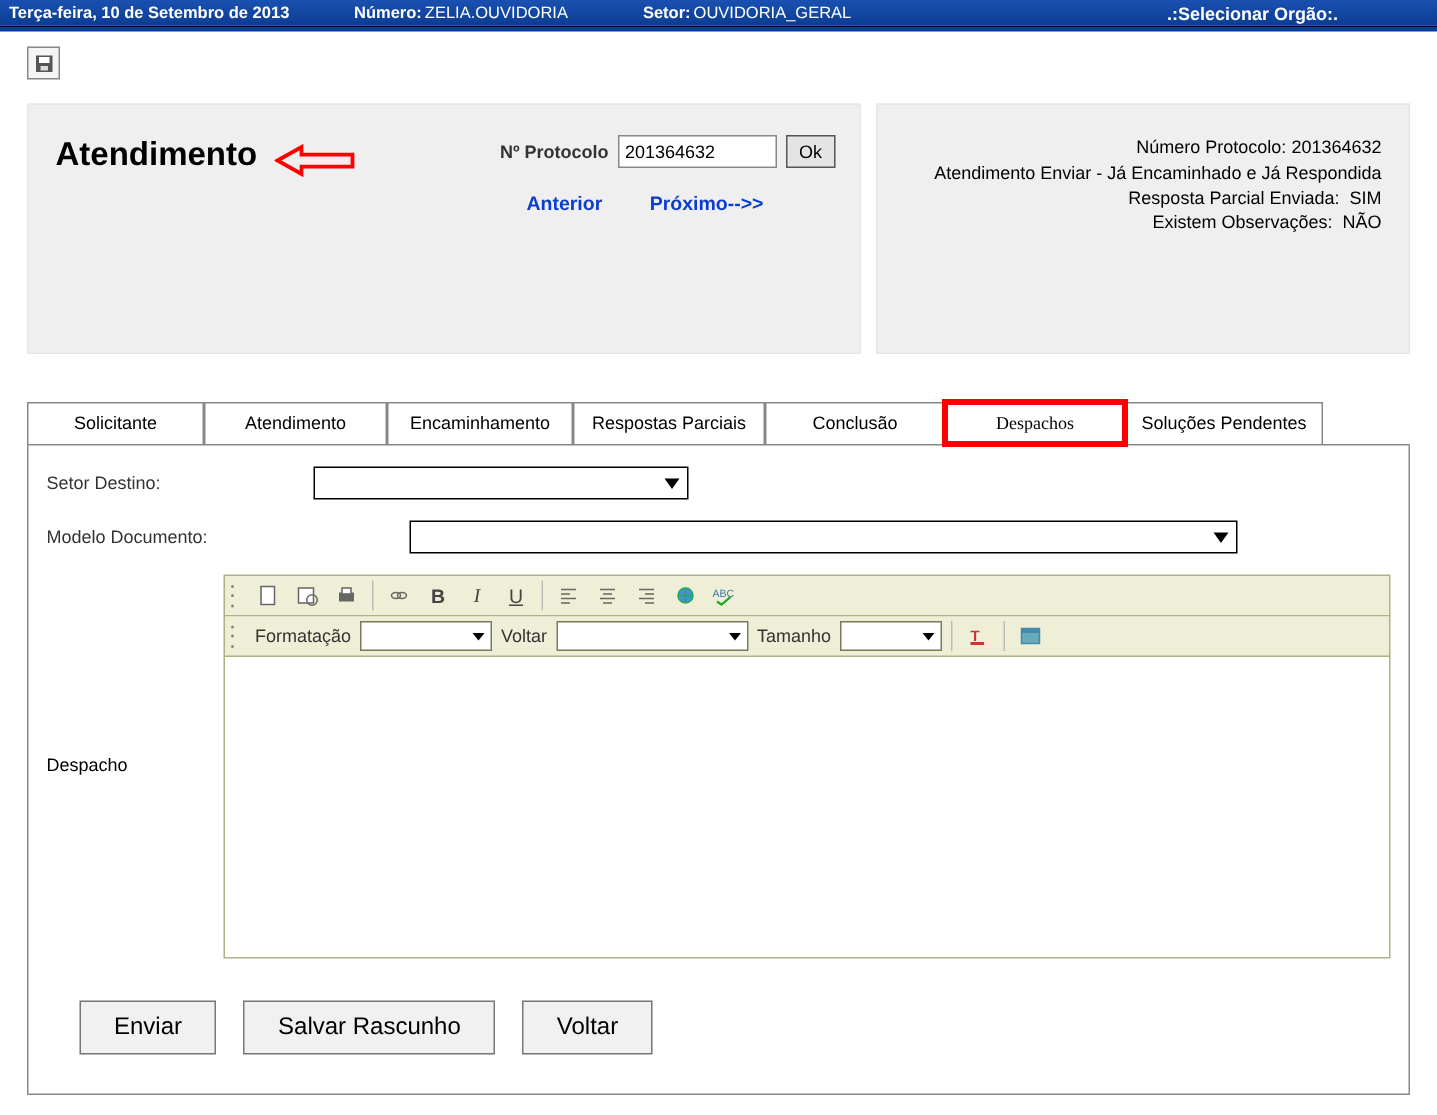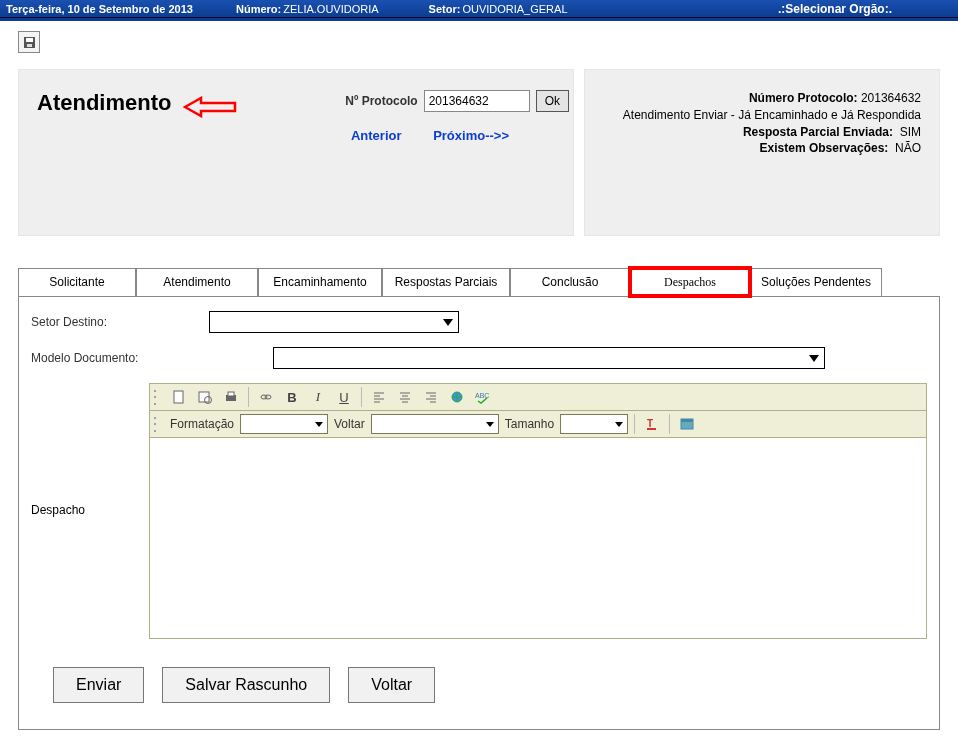--- a/index.html
+++ b/index.html
@@ -42,31 +42,31 @@
   }
   .panel.left { flex: 0 0 556px; position:relative;}
   .panel.right { flex:1; text-align:right; line-height:1.4;}
   .heading { font-size:22px; font-weight:bold; color:#000; display:inline-block;}
   .arrow {
     display:inline-block;
     vertical-align: middle;
     margin-left: 8px;
   }
   .arrow svg { display:block;}
-  .proto-group { position:absolute; right:4px; top:20px; display:flex; align-items:center; gap:6px;margin-left:39px;}
+  .proto-group { position:absolute; right:16px; top:20px; display:flex; align-items:center; gap:6px;margin-left:39px;}
   .proto-label { font-size:12px; color:#333; font-weight:bold;}
   .proto-input {
      border:1px solid #888; height:22px; width:106px; padding:2px 4px; font-size:12px;
   }
   .ok-btn {
      border:1px solid #555; background:#e4e4e4; height:22px; padding:2px 8px; font-size:12px; cursor:pointer;
   }
   .nav-links { position:absolute; right:50px; top:58px; font-size:13px; font-weight:bold;}
   .nav-links a { color:#0b3dcf; text-decoration:none; margin:0 14px; cursor:pointer;}
-  .info-line b { font-weight:bold;}
+  .info-line b { font-weight:normal;}
   
   .tabs {
     display:flex; margin-top:32px; border-bottom:1px solid #888;
   }
   .tab {
     border:1px solid #888; border-bottom:none;
     padding:6px 0; font-size:12px; text-align:center;
     background:#fff; cursor:pointer;
     position:relative;
   }

